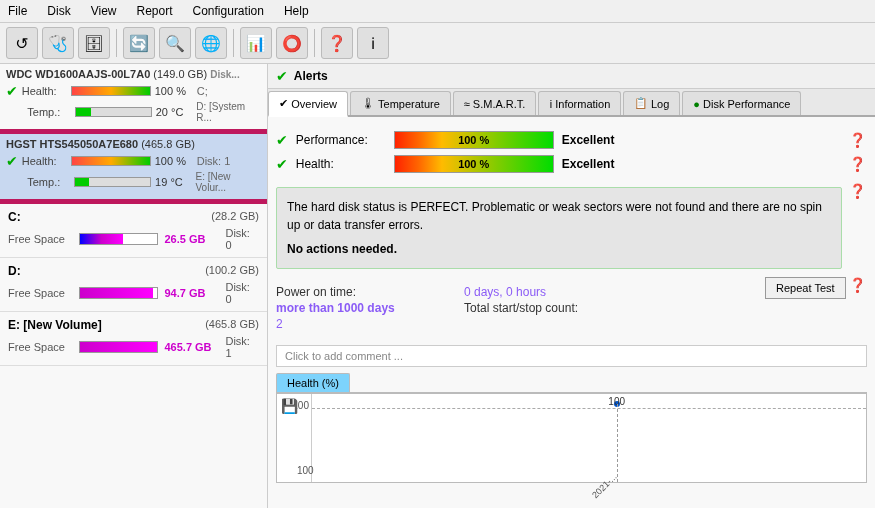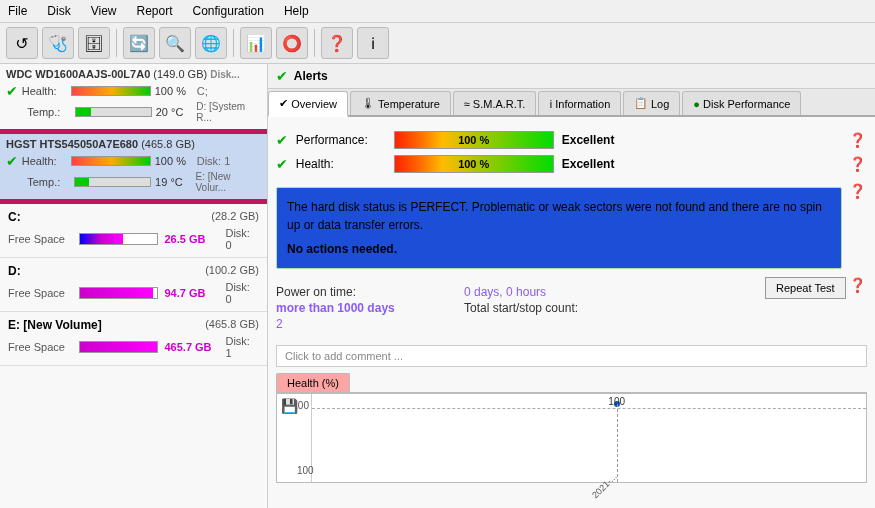--- a/index.html
+++ b/index.html
@@ -58,39 +58,39 @@
     .content { flex: 1; padding: 8px; overflow-y: auto; background: #f8f8f8; }
     
     
     .perf-row { display: flex; align-items: center; gap: 8px; margin: 6px 0; }
     .perf-label { width: 90px; font-size: 12px; }
     .perf-bar-text { position: absolute; top: 0; left: 0; right: 0; bottom: 0; display: flex; align-items: center; justify-content: center; font-size: 11px; font-weight: bold; color: #000; }
     .perf-status { font-size: 12px; font-weight: bold; color: #000; }
     .perf-help { color: #666; cursor: pointer; font-size: 14px; margin-left: auto; }
     
     
-    .status-msg { background: #1d4ed8; border: 1px solid #aaddaa; padding: 10px; margin: 8px 0; font-size: 12px; line-height: 1.5; border-radius: 2px; }
+    .status-msg { background: #e5e5e5; border: 1px solid #aaddaa; padding: 10px; margin: 8px 0; font-size: 12px; line-height: 1.5; border-radius: 2px; }
     .status-msg p { margin-bottom: 6px; }
     .status-msg p:last-child { margin-bottom: 0; }
     
     
     .info-section { margin: 8px 0; display: grid; grid-template-columns: 180px auto; gap: 2px 8px; }
     .info-label { font-size: 12px; color: #333; }
     .info-value { font-size: 12px; color: #8b5cf6; }
     .info-value.bold { font-weight: bold; }
     
     
     .btn-repeat { padding: 4px 10px; background: #f0f0f0; border: 1px solid #999; cursor: pointer; font-size: 11px; border-radius: 0; }
     
     
     .comment-box { border: 1px solid #ccc; background: #fff; padding: 4px 8px; font-size: 11px; color: #888; margin: 6px 0; cursor: text; }
     
     
     .chart-tab-bar { display: flex; border-bottom: 1px solid #bbb; margin-top: 4px; }
-    .chart-tab { padding: 3px 10px; font-size: 11px; border: 1px solid #bbb; border-bottom: none; background: #fca5a5; cursor: pointer; border-radius: 2px 2px 0 0; }
+    .chart-tab { padding: 3px 10px; font-size: 11px; border: 1px solid #bbb; border-bottom: none; background: #7dd3fc; cursor: pointer; border-radius: 2px 2px 0 0; }
     
     .chart-area { border: 1px solid #bbb; background: #fff; height: 90px; position: relative; margin-top: 0; display: flex; }
     
     .check-green { color: #00aa00; font-size: 14px; }
     .test-area { display: flex; justify-content: space-between; align-items: flex-start; }
     
     .perf-bar-combined { width: 160px; height: 18px; border: 1px solid #999; position: relative; display: flex; overflow: hidden; }
   </style>
 </head>
 <body>

